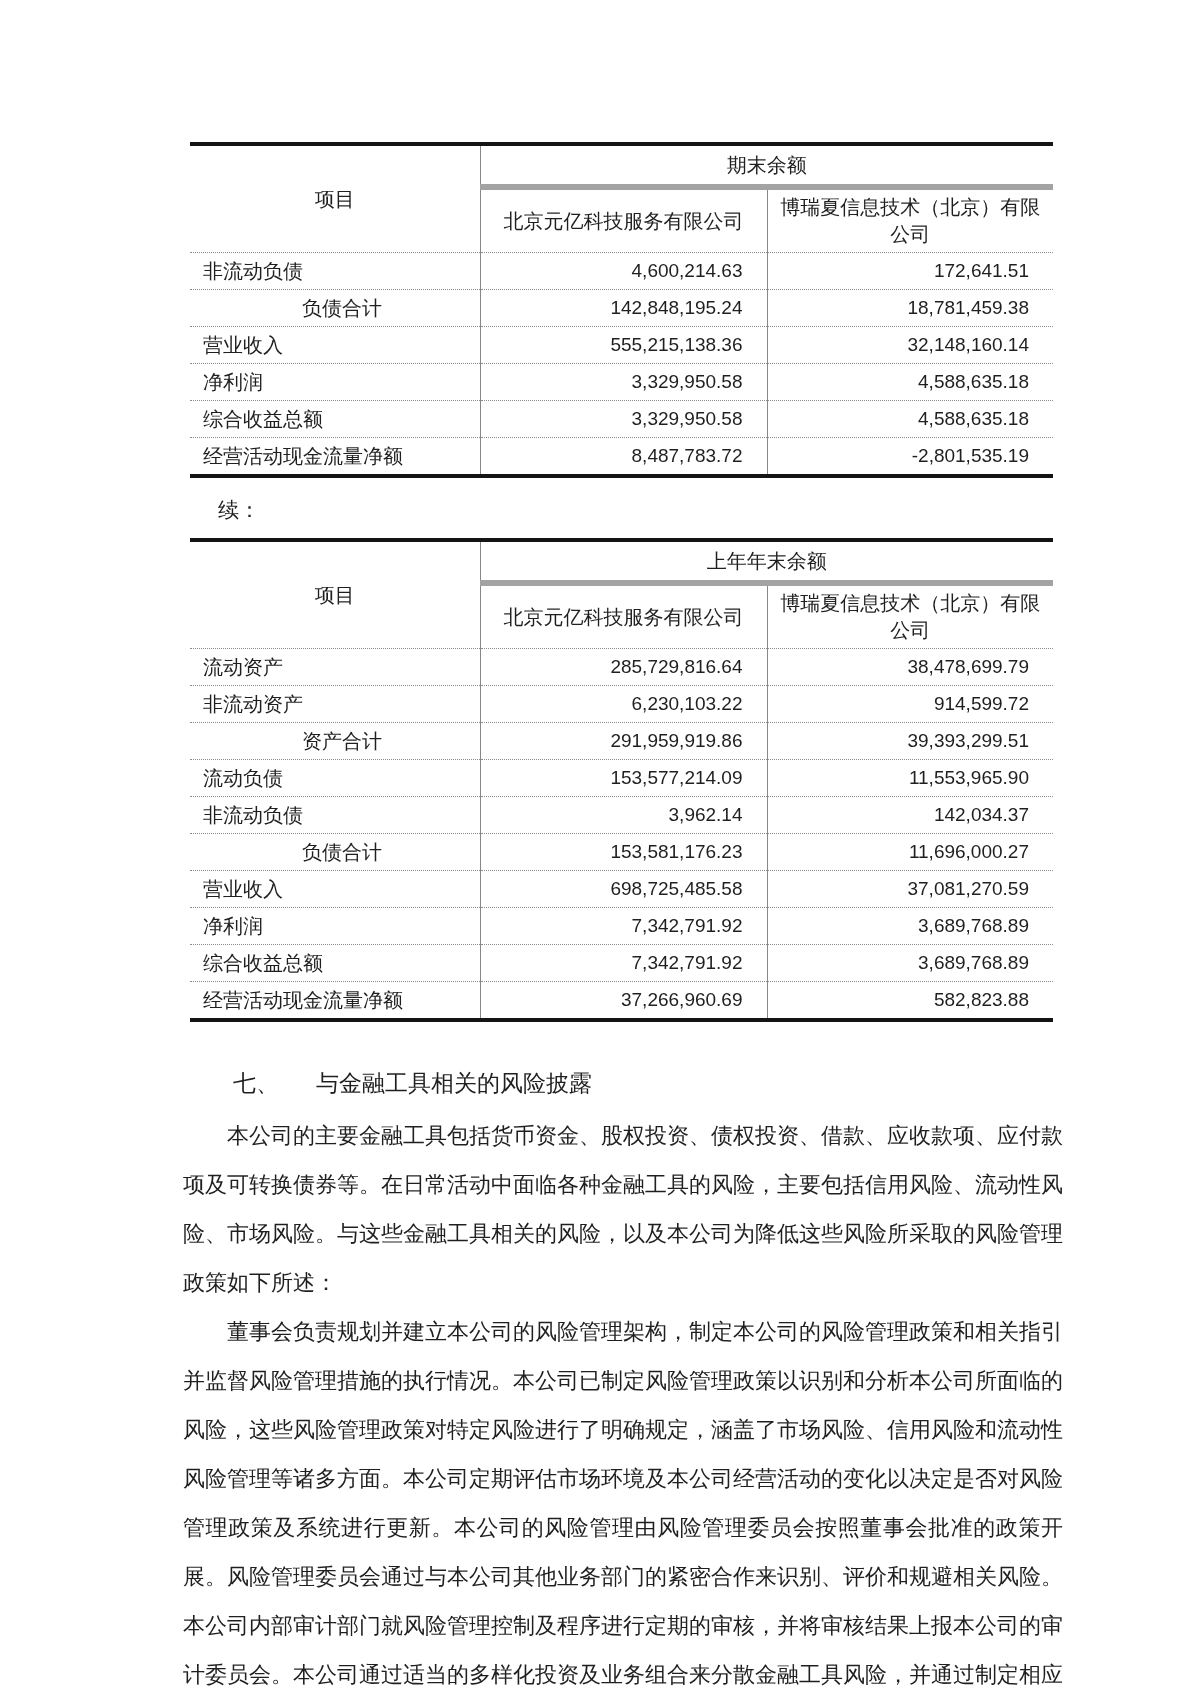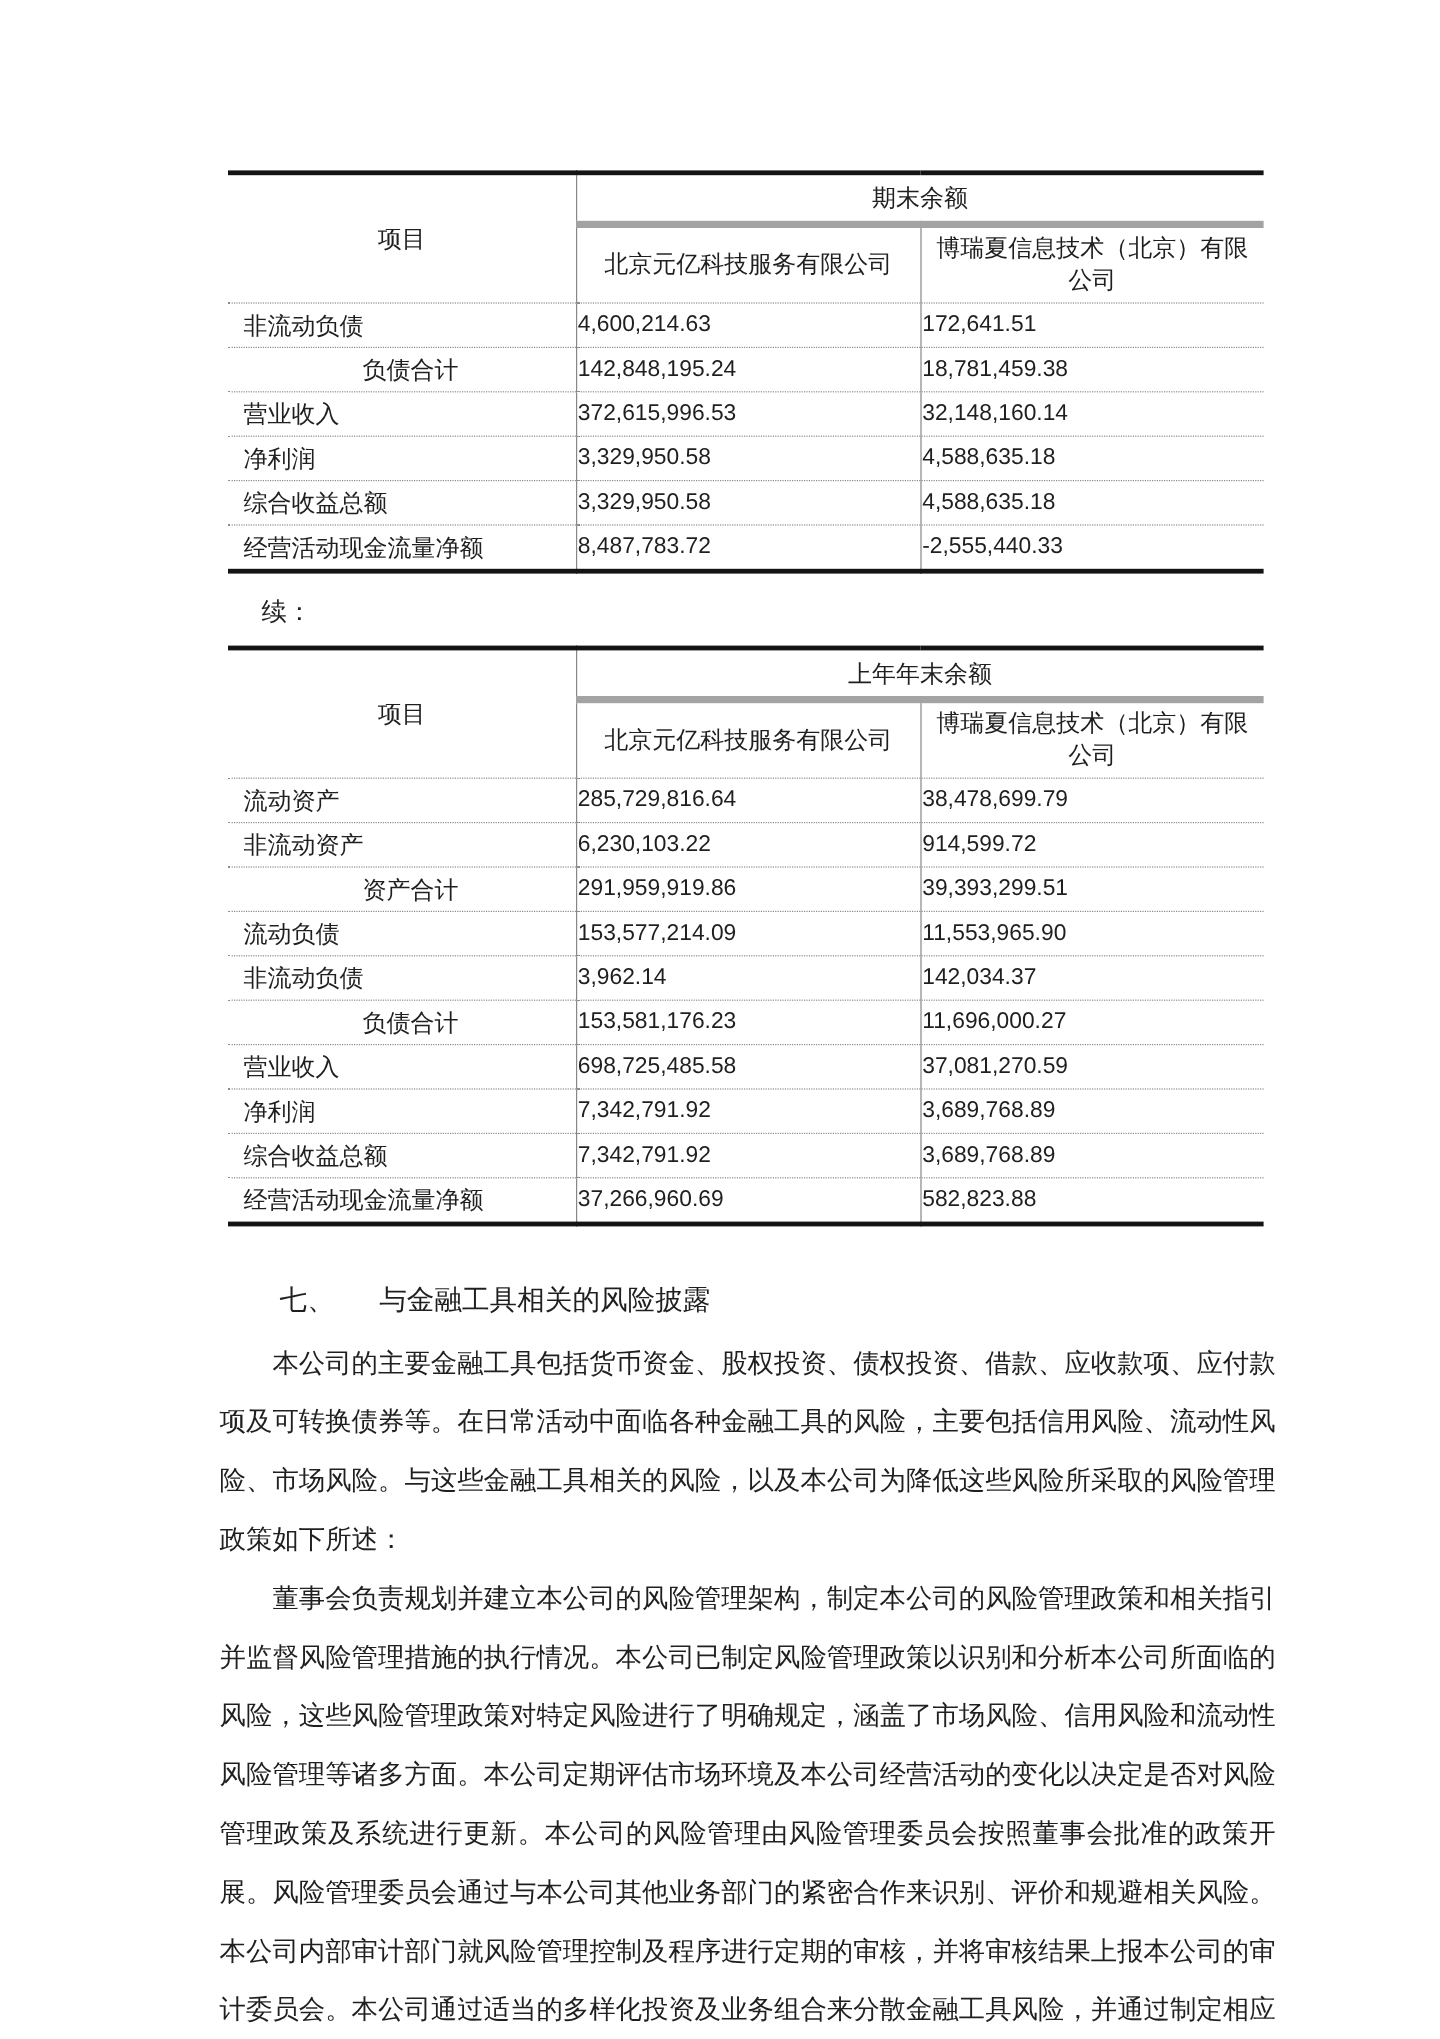--- a/index.html
+++ b/index.html
@@ -52,21 +52,21 @@
     border-bottom:1px dotted #8c8c8c;
     vertical-align:middle;
   }
   td.lbl {
     text-align:left;
     padding-left:13px;
     border-right:1px solid #878787;
   }
   td.lbl.indent { padding-left:112px; }
   td.num {
-    text-align:left;
+    text-align:right;
     padding-right:24px;
     font-family:"Liberation Sans","DejaVu Sans",sans-serif;
     font-size:19px;
   }
   td.num.mid { border-right:1px solid #878787; }
 
   
   .continued {
     margin:18px 0 14px 218px;
     font-size:21px;
@@ -118,40 +118,40 @@
   </tr>
 
   <tr>
     <td class="lbl indent">负债合计</td>
     <td class="num mid">142,848,195.24</td>
     <td class="num">18,781,459.38</td>
   </tr>
 
   <tr>
     <td class="lbl">营业收入</td>
-    <td class="num mid">372,615,996.53</td>
+    <td class="num mid">555,215,138.36</td>
     <td class="num">32,148,160.14</td>
   </tr>
 
   <tr>
     <td class="lbl">净利润</td>
     <td class="num mid">3,329,950.58</td>
     <td class="num">4,588,635.18</td>
   </tr>
 
   <tr>
     <td class="lbl">综合收益总额</td>
     <td class="num mid">3,329,950.58</td>
     <td class="num">4,588,635.18</td>
   </tr>
 
   <tr>
     <td class="lbl">经营活动现金流量净额</td>
     <td class="num mid">8,487,783.72</td>
-    <td class="num">-2,555,440.33</td>
+    <td class="num">-2,801,535.19</td>
   </tr>
 </tbody>
   </table>
 
   <div class="continued">续：</div>
 
   <table class="fin">
     <colgroup>
         <col class="c1">
         <col class="c2">

